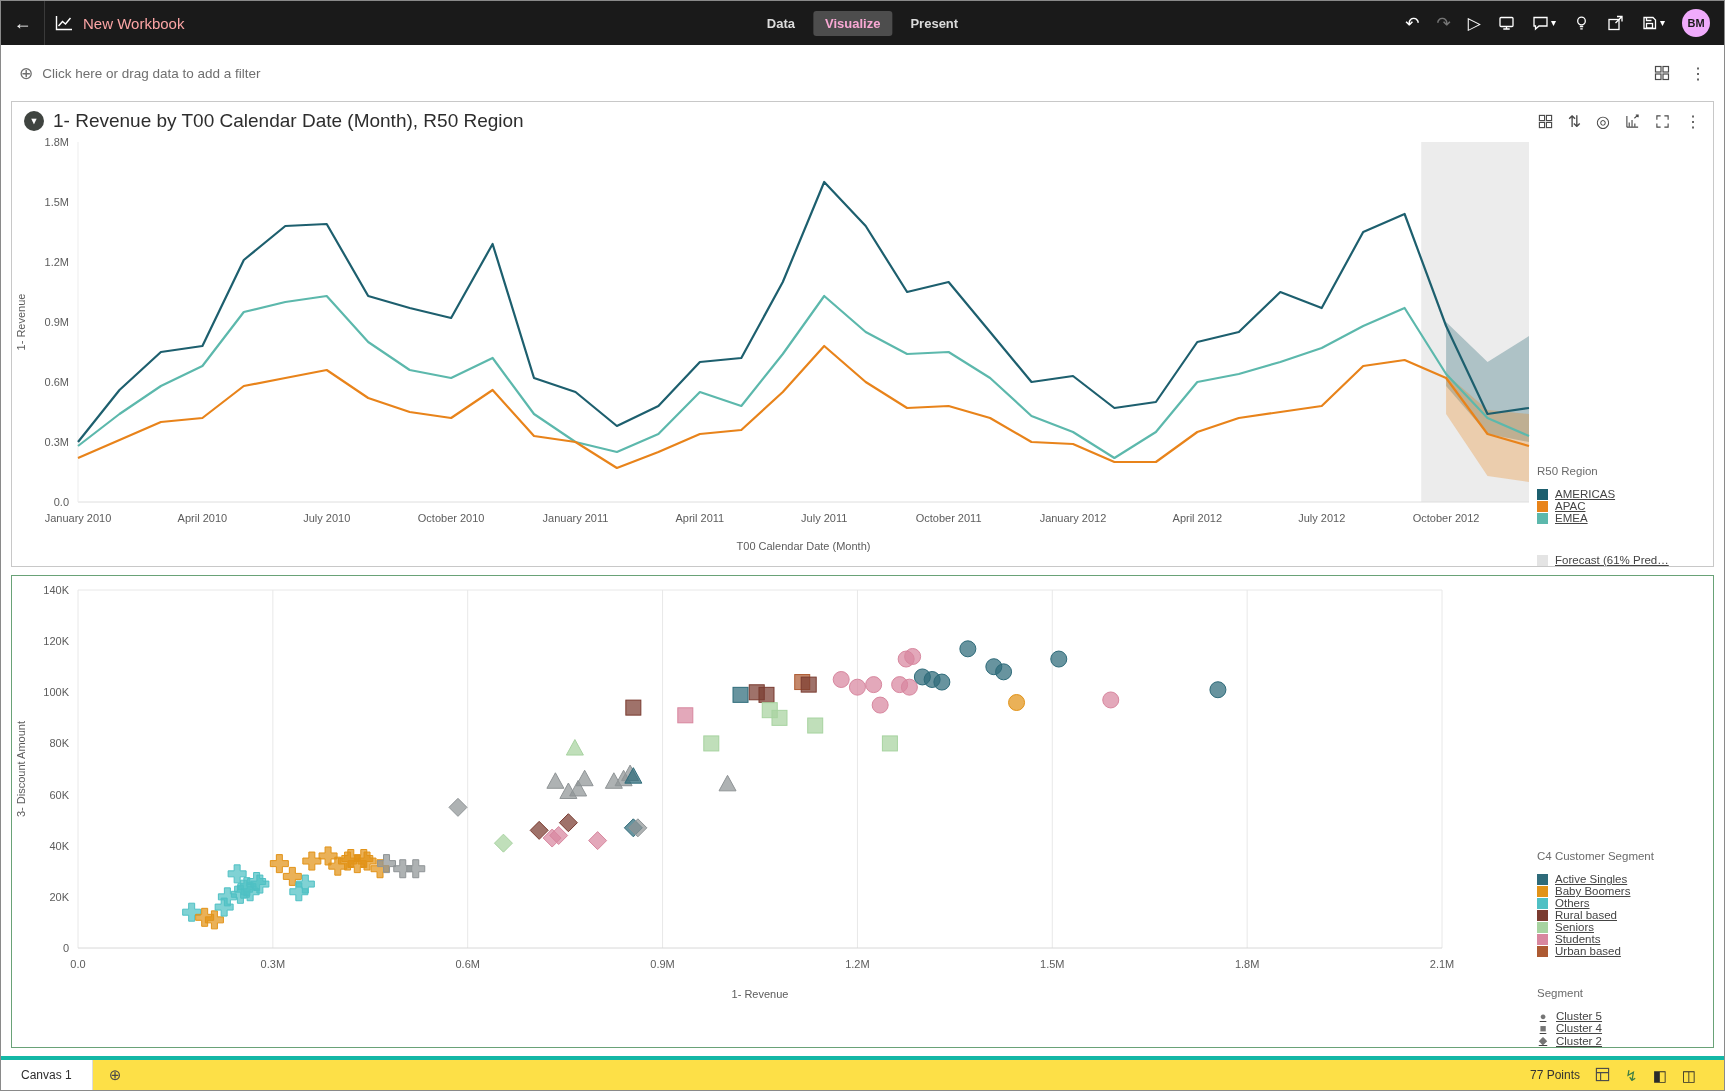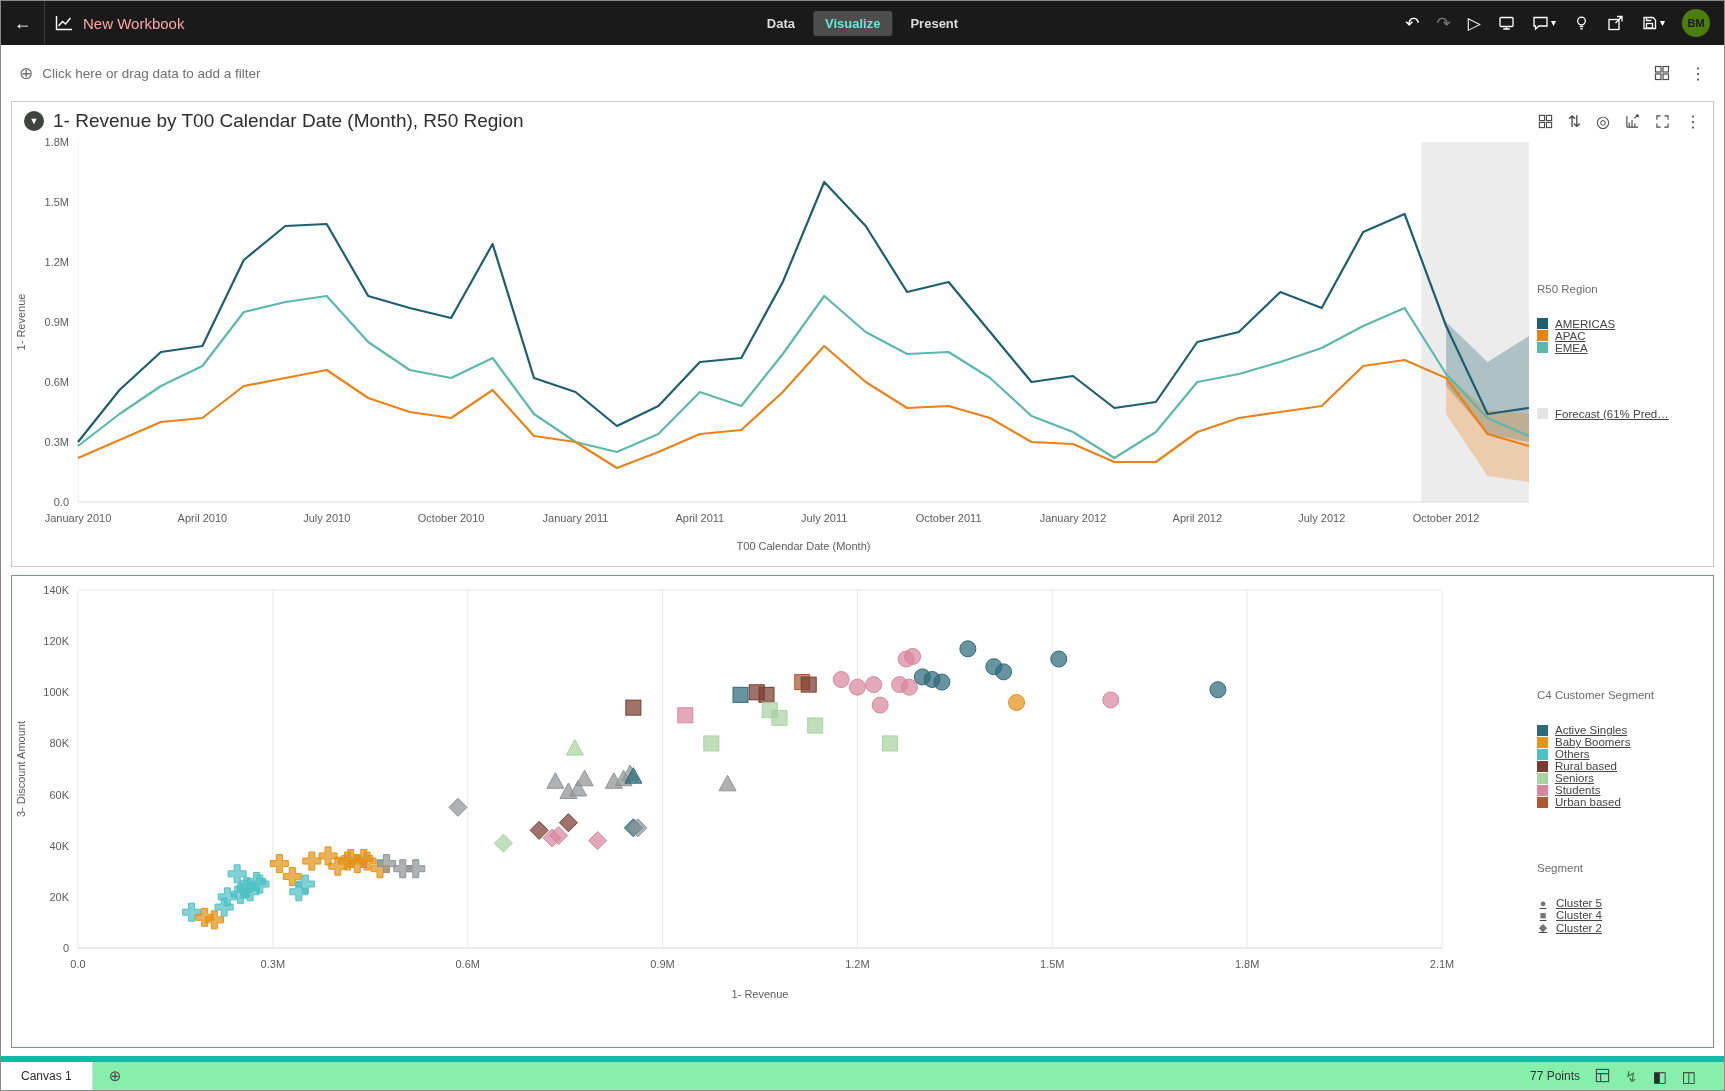--- a/index.html
+++ b/index.html
@@ -9,27 +9,27 @@
 
   
   .top-bar { height:44px; background:#1a1a1a; color:#fff; display:flex; align-items:center; position:relative; flex:0 0 44px; }
   .hb-left { display:flex; align-items:center; gap:10px; height:100%; }
   .back-btn { width:44px; height:100%; background:transparent; border:none; border-right:1px solid #3a3a3a;
     color:#fff; font-size:18px; cursor:pointer; }
   .wb-logo { display:flex; align-items:center; color:#fff; }
   .wb-title { font-size:15px; color:#fca5a5; }
   .hb-tabs { position:absolute; left:50%; transform:translateX(-50%); display:flex; gap:6px;font-weight:bold; }
   .htab { padding:5px 12px; font-size:13px; color:#dcdcdc; border-radius:3px; cursor:pointer; }
-  .htab.active { background:#4d4d4d; color:#5eead4; }
+  .htab.active { background:#4d4d4d; color:#f9a8d4; }
   .hb-right { margin-left:auto; display:flex; align-items:center; gap:17px; padding-right:14px; }
   .hicon { color:#fff; font-size:17px; line-height:1; display:flex; align-items:center; gap:2px; cursor:pointer; background:none; border:none; }
   .hicon.dim { opacity:.4; }
   .hicon svg { stroke:#fff; fill:none; stroke-width:1.3; }
   .caret { font-size:10px; color:#fff; }
-  .avatar { width:28px; height:28px; border-radius:50%; background:#4d7c0f; color:#1a1a1a;
+  .avatar { width:28px; height:28px; border-radius:50%; background:#f0abfc; color:#1a1a1a;
     font-size:11px; font-weight:bold; display:flex; align-items:center; justify-content:center; cursor:pointer; }
 
   
   .filter-bar { height:56px; display:flex; align-items:center; padding:0 18px; flex:0 0 56px; }
   .fb-left { display:flex; align-items:center; gap:9px; color:#6f6f6f; font-size:13.5px; cursor:pointer; }
   .fb-plus { font-size:17px; }
   .fb-right { margin-left:auto; display:flex; align-items:center; gap:20px; color:#4a4a4a; }
   .gicon { background:none; border:none; color:#4a4a4a; font-size:16px; cursor:pointer; display:flex; align-items:center; }
   .gicon svg { stroke:#4a4a4a; fill:none; stroke-width:1.2; }
 
@@ -43,29 +43,29 @@
   .funnel-badge { width:20px; height:20px; border-radius:50%; background:#3f4440; color:#fff;
     display:flex; align-items:center; justify-content:center; font-size:9px; flex:0 0 20px; }
   .panel-icons { margin-left:auto; display:flex; gap:15px; align-items:center; color:#5f6368; font-size:15px; }
   .panel-body { flex:1; display:flex; min-height:0; }
   .chart-wrap { flex:1; }
   svg { font-family:"Liberation Sans","DejaVu Sans",sans-serif; }
   svg text.tick { font-size:11px; fill:#5c5c5c; }
   svg text.axis-title { font-size:11px; fill:#5c5c5c; }
 
   .legend-col { width:178px; padding-right:8px; font-size:11.5px; color:#444;
-    display:flex; flex-direction:column; justify-content:center; gap:22px; }
+    display:flex; flex-direction:column; justify-content:flex-end; gap:10px; }
   .legend-title { color:#6b6b6b; margin-bottom:1px; }
   .legend-gap { height:10px; }
   .legend-item { display:flex; align-items:center; gap:7px; cursor:pointer;text-decoration:underline; }
   .swatch { width:11px; height:11px; flex:0 0 11px; display:inline-block; }
   .shape-glyph { color:#757575; font-size:11px; width:12px; text-align:center; }
 
   
-  .status-bar { height:34px; flex:0 0 34px; background:#86efac; border-top:6px solid #14b8a6; display:flex; align-items:center; }
+  .status-bar { height:34px; flex:0 0 34px; background:#fde047; border-top:4px solid #14b8a6; display:flex; align-items:center; }
   .canvas-tab { height:100%; background:#fff; border-right:1px solid #dcdcdc; display:flex; align-items:center;
     padding:0 20px; font-size:12px; color:#2d2d2d; cursor:pointer; }
   .canvas-add { padding:0 16px; color:#4a4a4a; font-size:15px; background:none; border:none; cursor:pointer; }
   .sb-right { margin-left:auto; display:flex; align-items:center; gap:15px; padding-right:28px; font-size:12px; color:#333; }
   .sb-icon { background:none; border:none; cursor:pointer; font-size:15px; line-height:1; }
   .sb-icon.grid svg { stroke:#4a4a4a; fill:none; stroke-width:1.2; }
   .sb-icon.bolt { color:#3d7d46; }
   .sb-icon.dark { color:#2b2b2b; }
 </style>
 </head>

